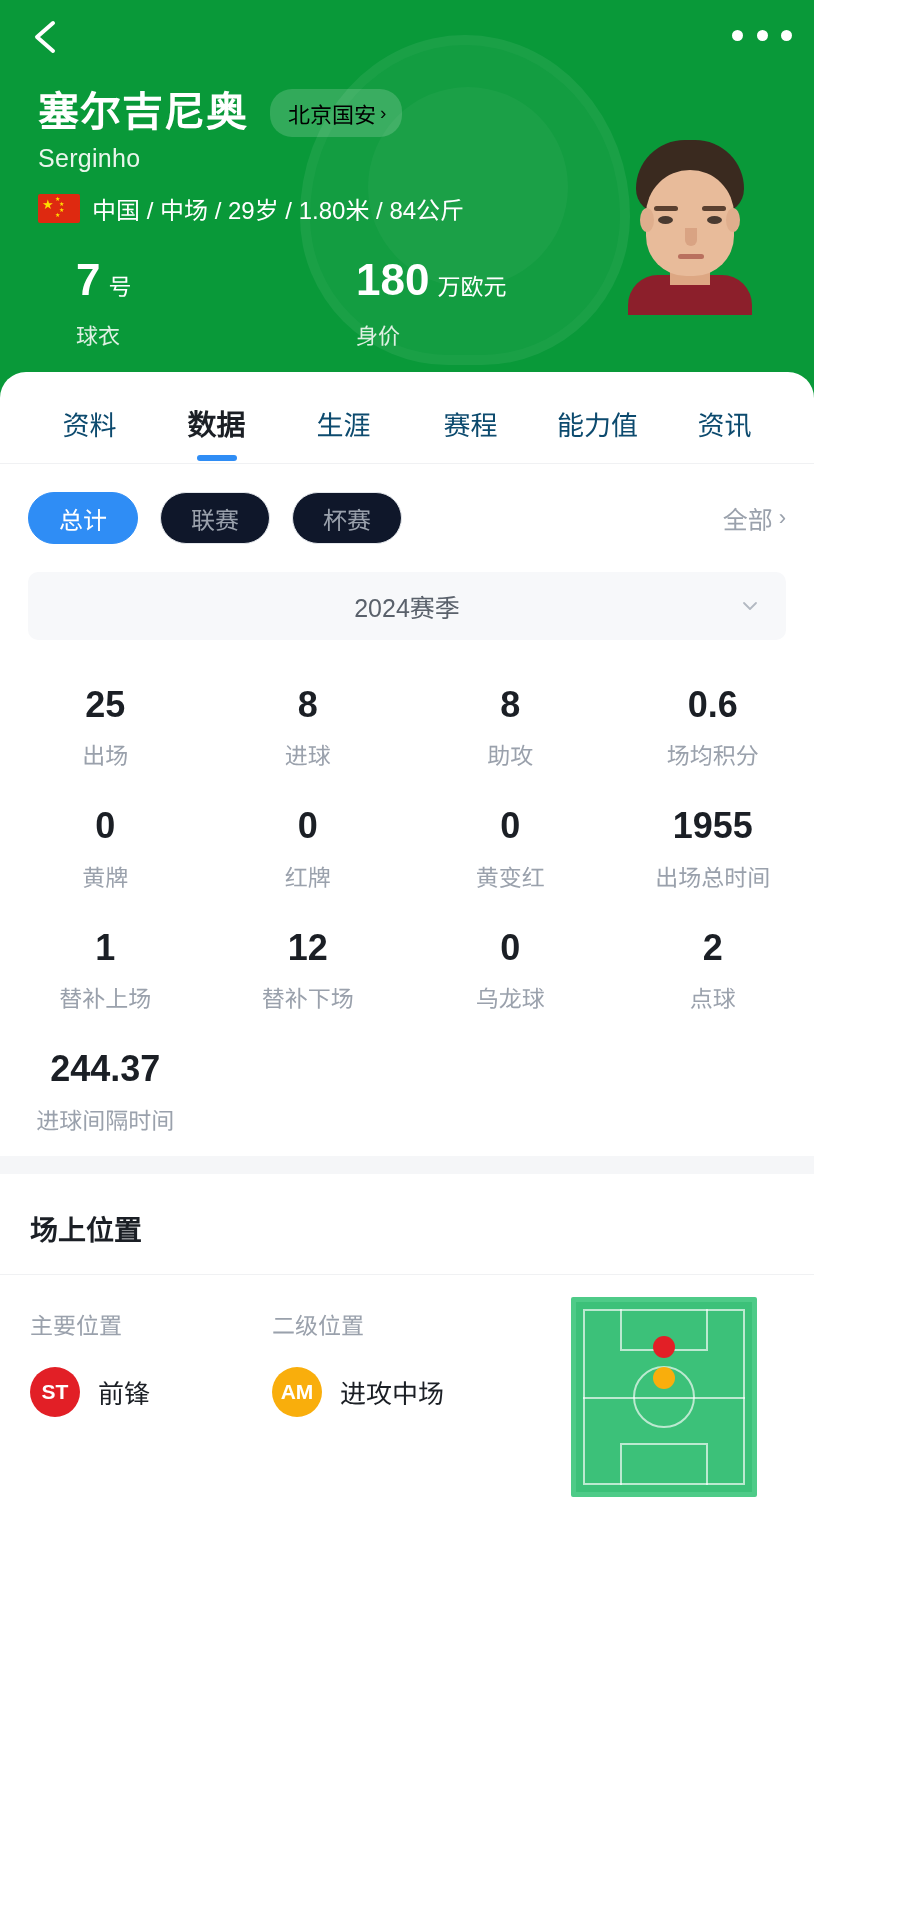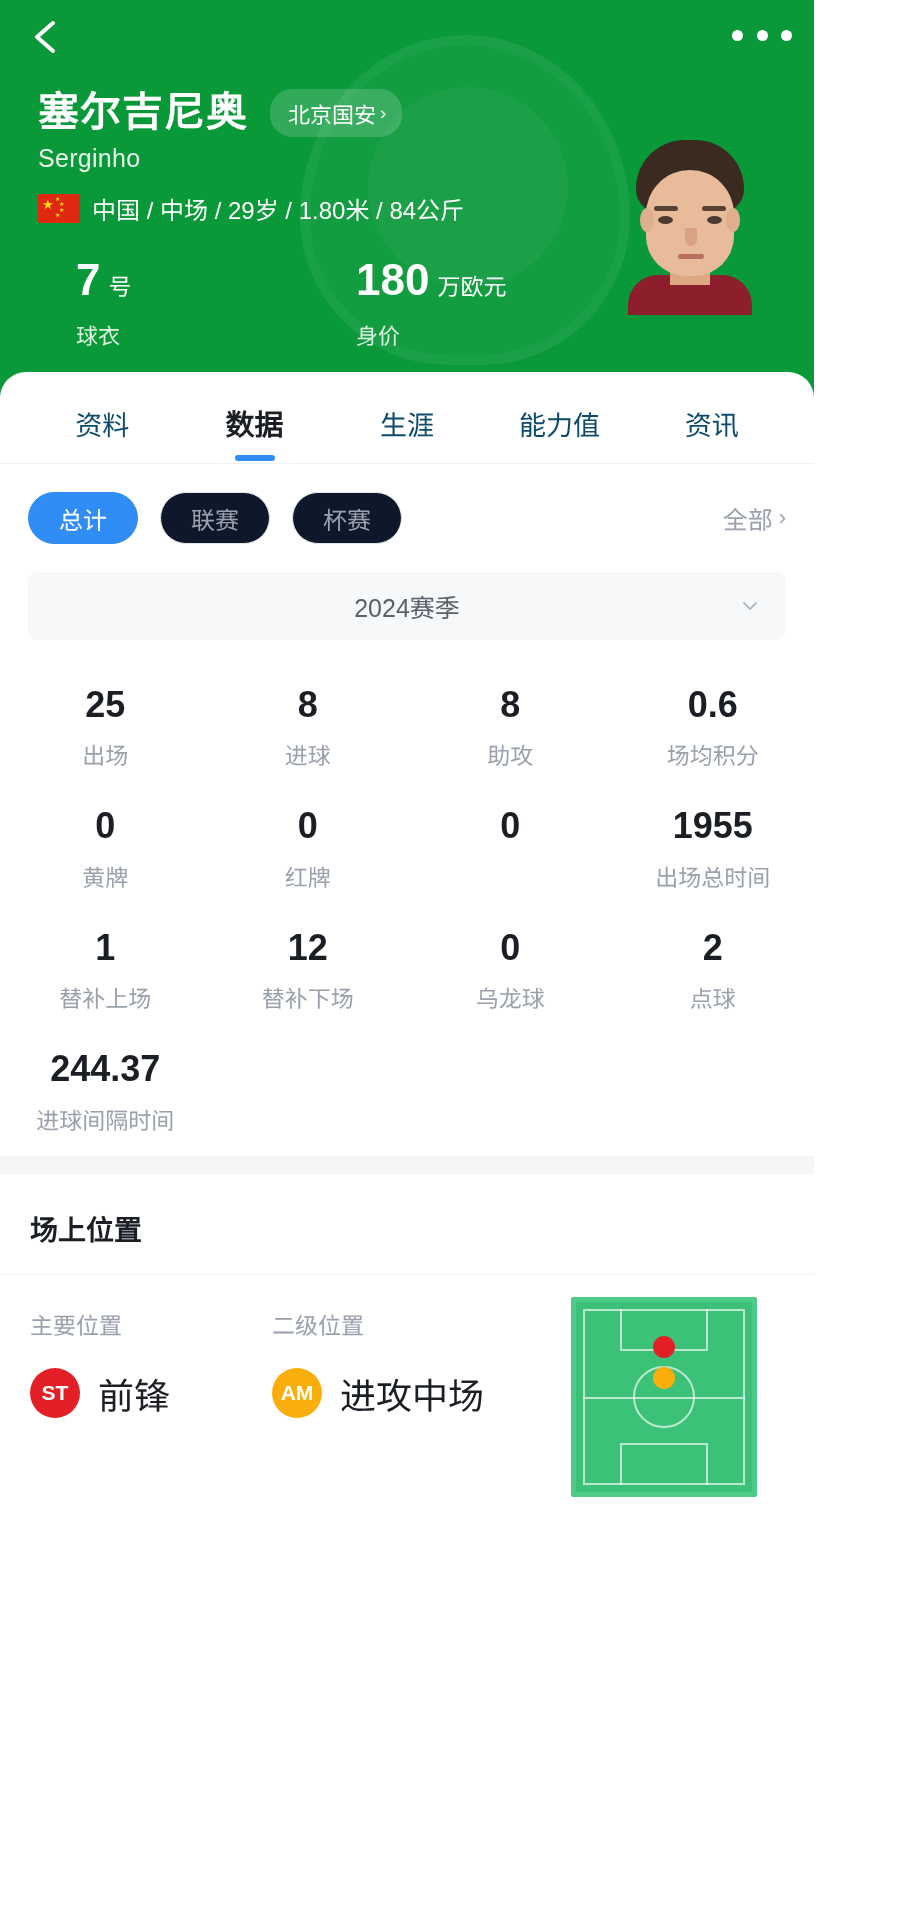--- a/index.html
+++ b/index.html
@@ -96,21 +96,21 @@
     line-height: 1.2;
   }
   .team-chip {
     display: inline-flex;
     align-items: center;
     gap: 4px;
     background: rgba(255,255,255,0.17);
     border-radius: 22px;
     padding: 8px 16px 8px 18px;
     font-size: 22px;
-    color: #ffffff;
+    color: #000000;
     cursor: pointer;
     white-space: nowrap;
   }
   .team-chip .chev {
     font-size: 19px;
     line-height: 1;
     opacity: 0.95;
   }
   .player-name-en {
     margin-top: 7px;
@@ -418,21 +418,21 @@
     border-radius: 50%;
     display: flex;
     align-items: center;
     justify-content: center;
     font-size: 21px;
     font-weight: bold;
     color: #ffffff;
     flex: none;
   }
   .pos-name {
-    font-size: 36px;
+    font-size: 26px;
     color: #1b1f25;
   }
 
   
   .pitch {
     position: absolute;
     right: 57px;
     top: 22px;
     width: 186px;
     height: 200px;
@@ -573,20 +573,23 @@
       <div class="tab">
         <span>资料</span>
       </div>
       <div class="tab active">
         <span>数据</span>
       </div>
       <div class="tab">
         <span>生涯</span>
       </div>
       <div class="tab">
+        <span>赛程</span>
+      </div>
+      <div class="tab">
         <span>能力值</span>
       </div>
       <div class="tab">
         <span>资讯</span>
       </div>
     </div>
 
     <div class="filters">
       <div class="chip active">总计</div>
       <div class="chip">联赛</div>
@@ -628,20 +631,21 @@
       <div class="stat">
         <div class="stat-value">0</div>
         <div class="stat-label">黄牌</div>
       </div>
       <div class="stat">
         <div class="stat-value">0</div>
         <div class="stat-label">红牌</div>
       </div>
       <div class="stat">
         <div class="stat-value">0</div>
+        <div class="stat-label">黄变红</div>
       </div>
       <div class="stat">
         <div class="stat-value">1955</div>
         <div class="stat-label">出场总时间</div>
       </div>
 
       <div class="stat">
         <div class="stat-value">1</div>
         <div class="stat-label">替补上场</div>
       </div>

